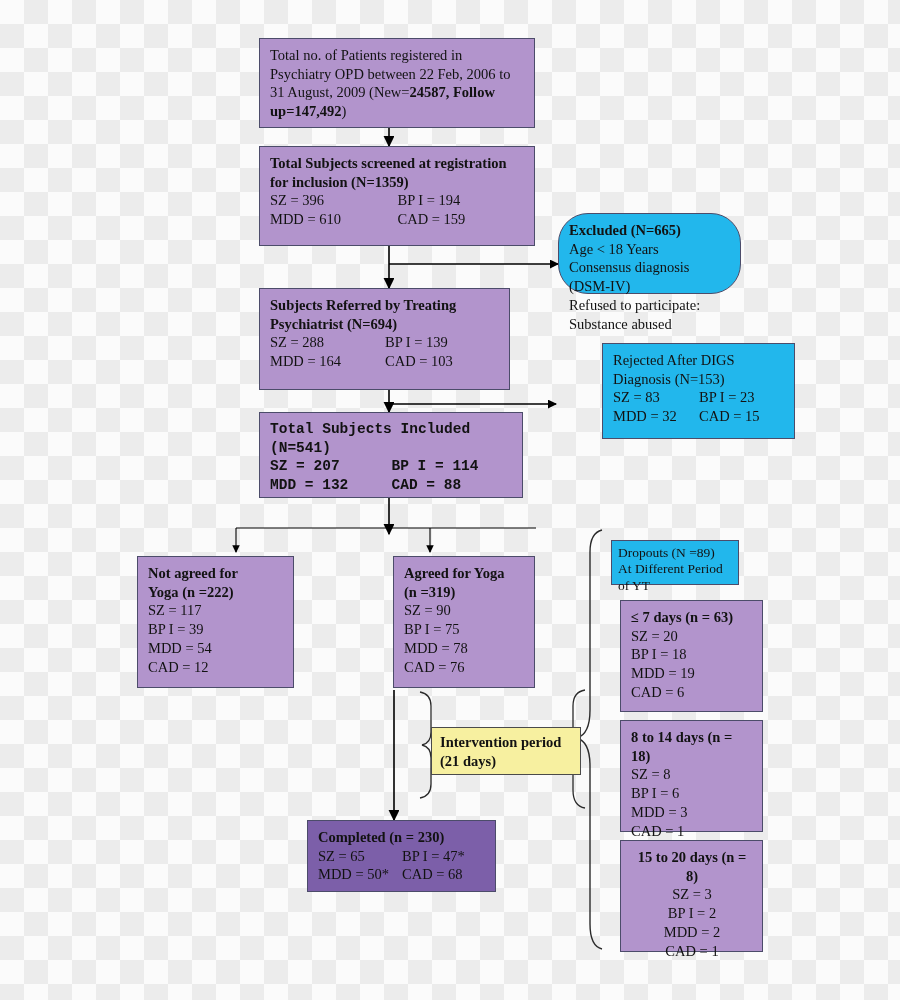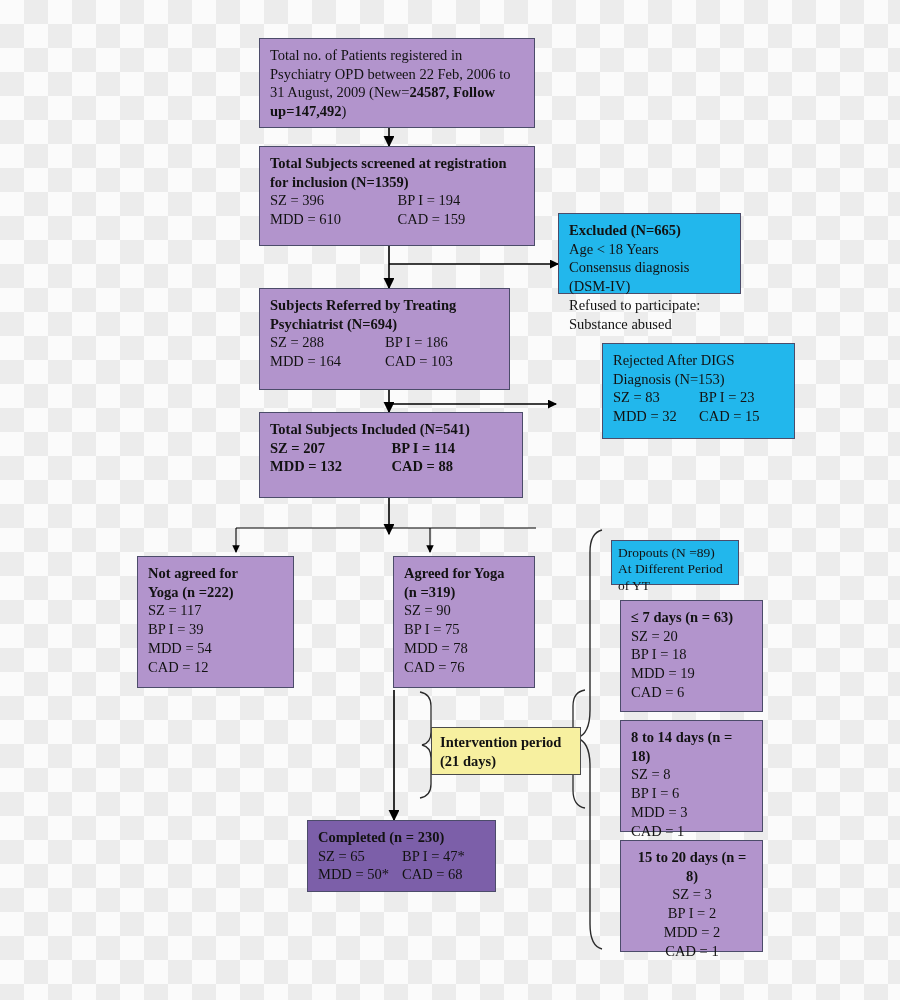--- a/index.html
+++ b/index.html
@@ -93,56 +93,56 @@
   <div class="row">
     <div class="c1">SZ = 396</div>
     <div class="c2">BP I = 194</div>
   </div>
   <div class="row">
     <div class="c1">MDD = 610</div>
     <div class="c2">CAD = 159</div>
   </div>
 </div>
 
-<div class="box cyan" style="left:558px;top:213px;width:183px;height:81px;">
+<div class="box cyan" style="left:558px;top:213px;width:183px;height:81px;border-radius:30px;">
   <div class="ttl">Excluded (N=665)</div>
   <div class="line">Age &lt; 18 Years</div>
   <div class="line">Consensus diagnosis</div>
   <div class="line">(DSM-IV)</div>
   <div class="line">Refused to participate:</div>
   <div class="line">Substance abused</div>
 </div>
 
 <div class="box purple" style="left:259px;top:288px;width:251px;height:102px;">
   <div class="ttl">Subjects Referred by Treating</div>
   <div class="ttl">Psychiatrist (N=694)</div>
   <div class="row">
     <div class="c1">SZ = 288</div>
-    <div class="c2">BP I = 186</div>
+    <div class="c2">BP I = 139</div>
   </div>
   <div class="row">
     <div class="c1">MDD = 164</div>
     <div class="c2">CAD = 103</div>
   </div>
 </div>
 
 <div class="box cyan" style="left:556px;top:343px;width:193px;height:96px;margin-left:46px;">
   <div class="line">Rejected After DIGS</div>
   <div class="line">Diagnosis (N=153)</div>
   <div class="row">
     <div class="c1">SZ = 83</div>
     <div class="c2">BP I = 23</div>
   </div>
   <div class="row">
     <div class="c1">MDD = 32</div>
     <div class="c2">CAD = 15</div>
   </div>
 </div>
 
-<div class="box purple" style="left:259px;top:412px;width:264px;height:86px;">
+<div class="box purple" style="left:259px;top:412px;width:264px;height:86px;font-family:Liberation Mono, monospace;">
   <div class="ttl">Total Subjects Included (N=541)</div>
   <div class="row b">
     <div class="c1">SZ = 207</div>
     <div class="c2">BP I = 114</div>
   </div>
   <div class="row b">
     <div class="c1">MDD = 132</div>
     <div class="c2">CAD = 88</div>
   </div>
 </div>

